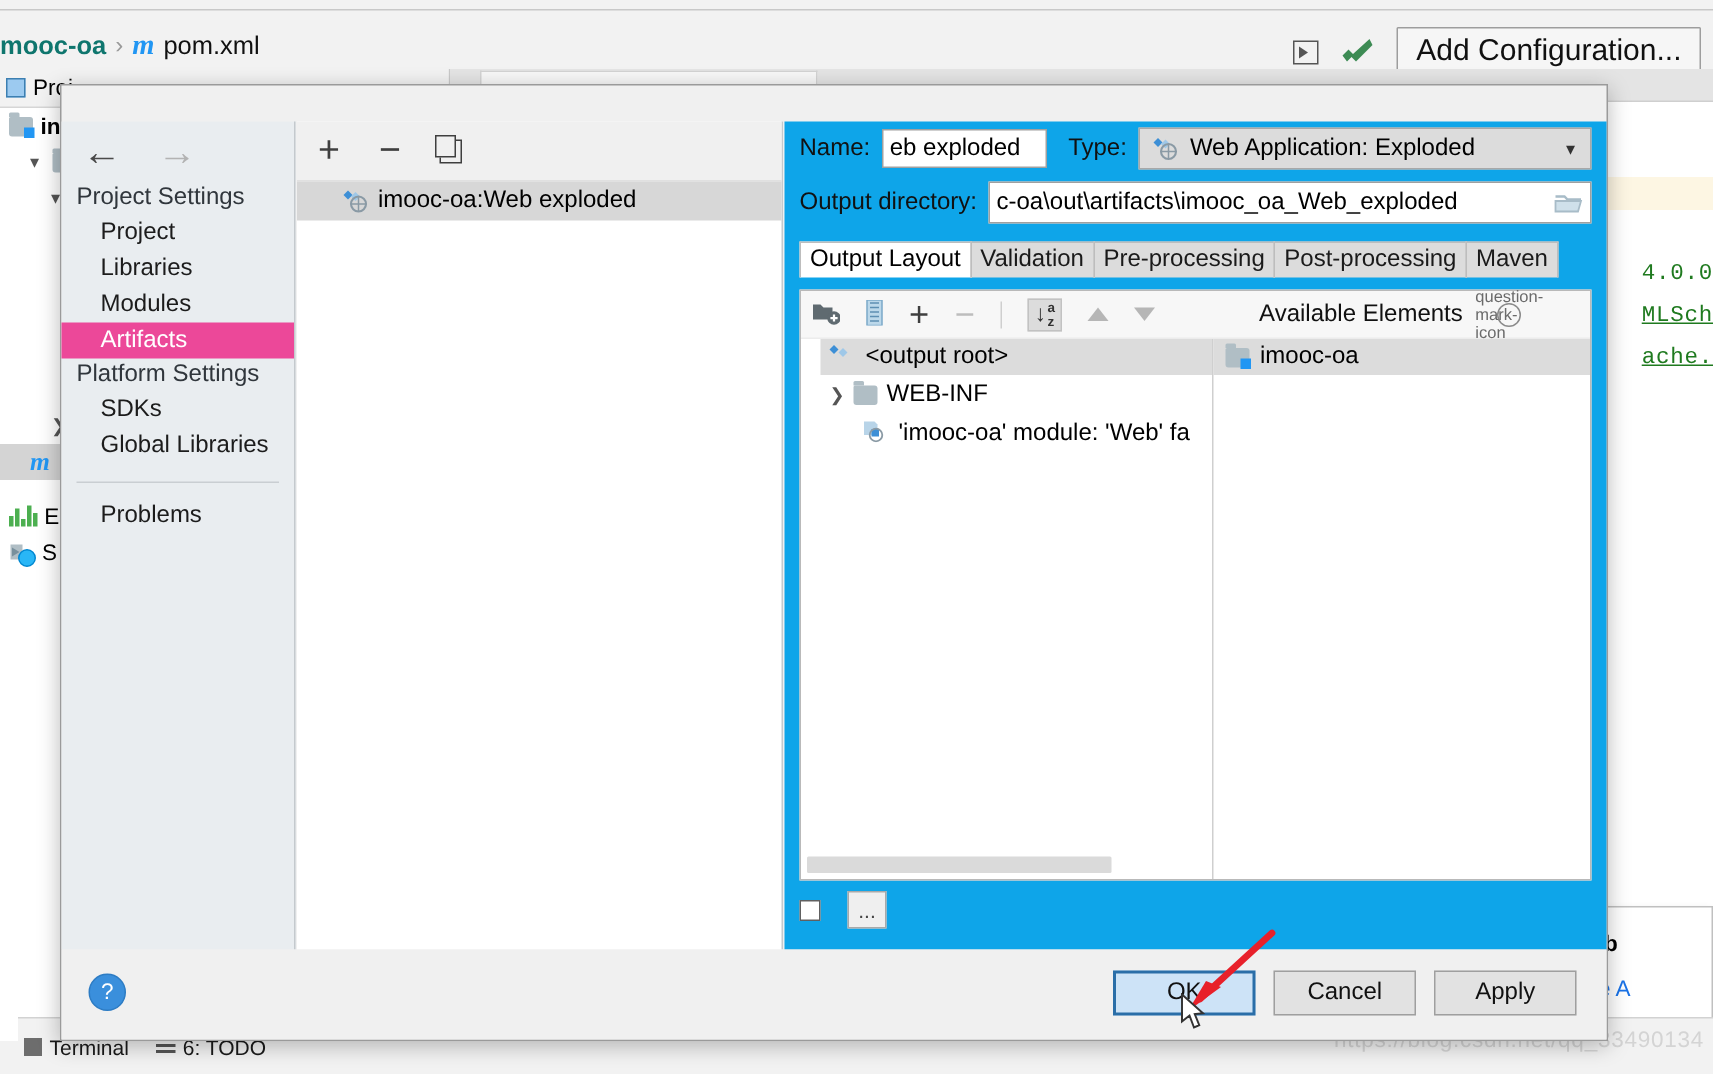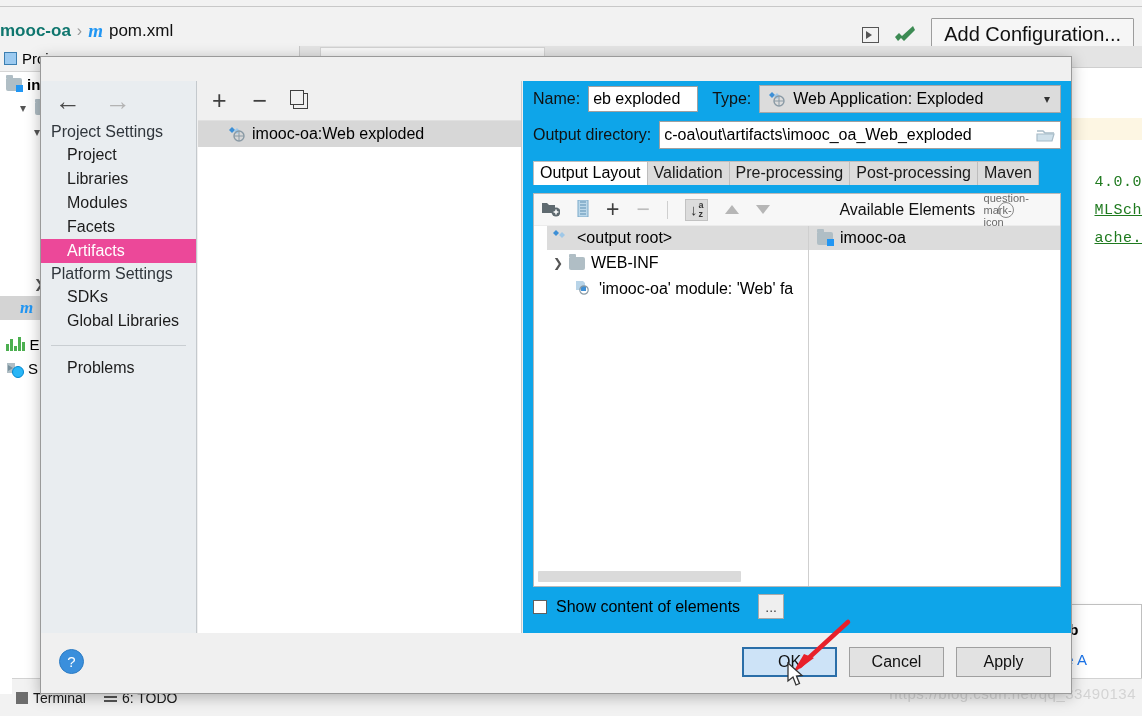--- a/index.html
+++ b/index.html
@@ -518,21 +518,20 @@
     <div class="nav-pane">
       <div class="nav-toolbar">
         <span class="arrow-btn">←</span>
         <span class="arrow-btn dim">→</span>
       </div>
 
       <div class="nav-group">Project Settings</div>
       <div class="nav-item">Project</div>
       <div class="nav-item">Libraries</div>
       <div class="nav-item">Modules</div>
-      <div class="nav-item">Facets</div>
       <div class="nav-item selected">Artifacts</div>
 
       <div class="nav-group">Platform Settings</div>
       <div class="nav-item">SDKs</div>
       <div class="nav-item">Global Libraries</div>
 
       <div class="nav-div"></div>
       <div class="nav-item">Problems</div>
     </div>
 
@@ -661,21 +660,20 @@
             <div class="tree-head" style="padding-left:8px">
               <span class="folder-ico blue"></span>
               <span>imooc-oa</span>
             </div>
           </div>
         </div>
       </div>
 
       <div class="bottom-cb">
         <span class="cb-box"></span>
-        <span>Show content of elements</span>
         <span class="dots-btn">...</span>
       </div>
 
     </div>
 
     <div class="dlg-footer">
       <span class="help-btn">?</span>
       <div class="btn-bar">
         <span class="dbtn default">OK</span>
         <span class="dbtn">Cancel</span>

